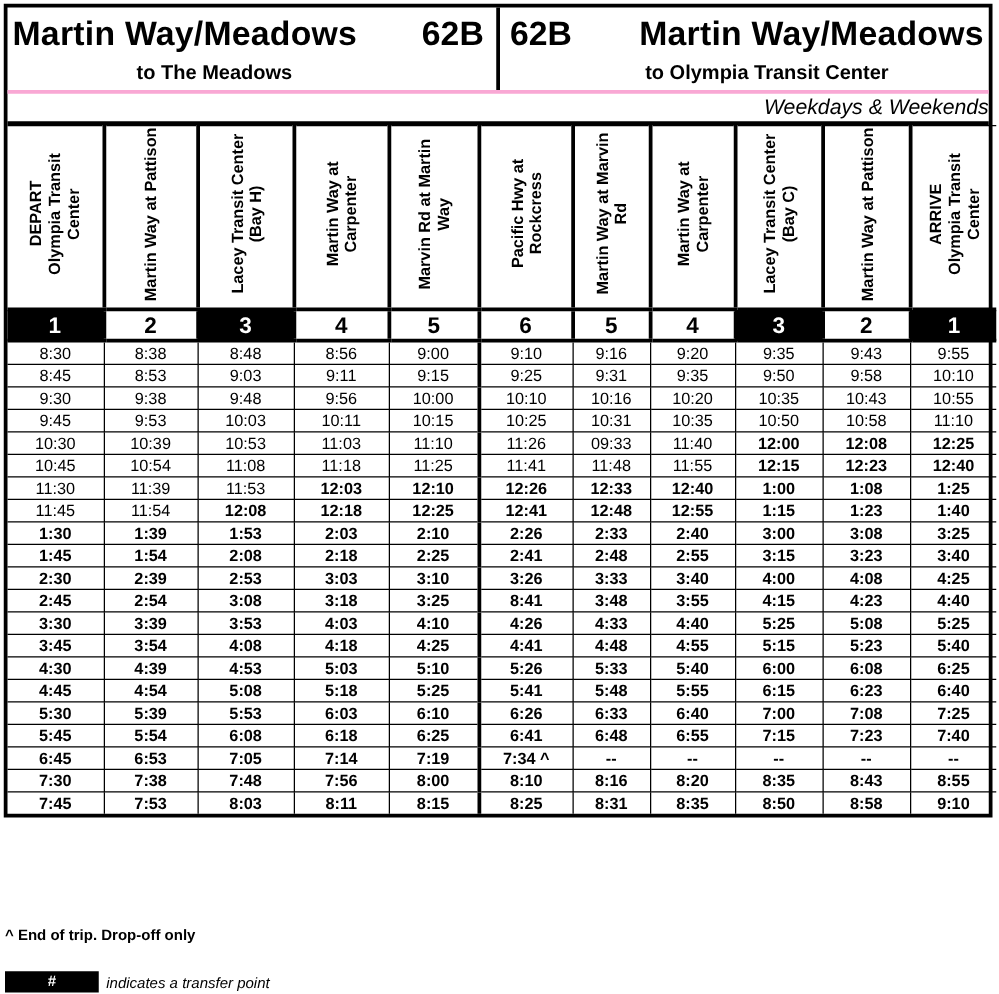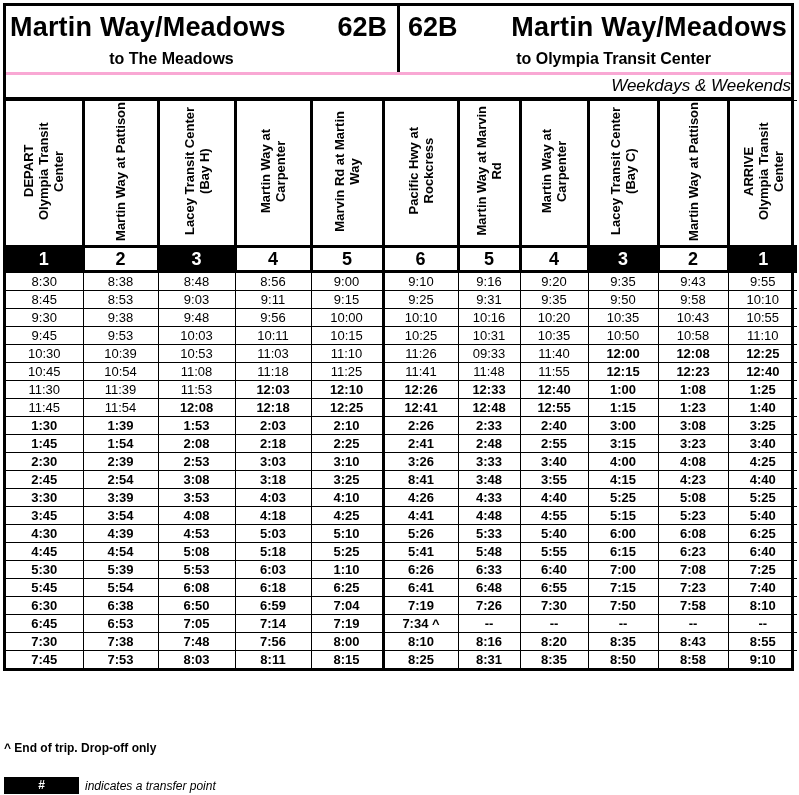--- a/index.html
+++ b/index.html
@@ -311,21 +311,21 @@
           <td class="pm">5:55</td>
           <td class="pm">6:15</td>
           <td class="pm">6:23</td>
           <td class="pm">6:40</td>
         </tr>
         <tr class="data-row">
           <td class="pm">5:30</td>
           <td class="pm">5:39</td>
           <td class="pm">5:53</td>
           <td class="pm">6:03</td>
-          <td class="pm">1:10</td>
+          <td class="pm">6:10</td>
           <td class="pm divider">6:26</td>
           <td class="pm">6:33</td>
           <td class="pm">6:40</td>
           <td class="pm">7:00</td>
           <td class="pm">7:08</td>
           <td class="pm">7:25</td>
         </tr>
         <tr class="data-row">
           <td class="pm">5:45</td>
           <td class="pm">5:54</td>
@@ -333,33 +333,20 @@
           <td class="pm">6:18</td>
           <td class="pm">6:25</td>
           <td class="pm divider">6:41</td>
           <td class="pm">6:48</td>
           <td class="pm">6:55</td>
           <td class="pm">7:15</td>
           <td class="pm">7:23</td>
           <td class="pm">7:40</td>
         </tr>
         <tr class="data-row">
-          <td class="pm">6:30</td>
-          <td class="pm">6:38</td>
-          <td class="pm">6:50</td>
-          <td class="pm">6:59</td>
-          <td class="pm">7:04</td>
-          <td class="pm divider">7:19</td>
-          <td class="pm">7:26</td>
-          <td class="pm">7:30</td>
-          <td class="pm">7:50</td>
-          <td class="pm">7:58</td>
-          <td class="pm">8:10</td>
-        </tr>
-        <tr class="data-row">
           <td class="pm">6:45</td>
           <td class="pm">6:53</td>
           <td class="pm">7:05</td>
           <td class="pm">7:14</td>
           <td class="pm">7:19</td>
           <td class="pm divider">7:34 ^</td>
           <td class="pm">--</td>
           <td class="pm">--</td>
           <td class="pm">--</td>
           <td class="pm">--</td>

